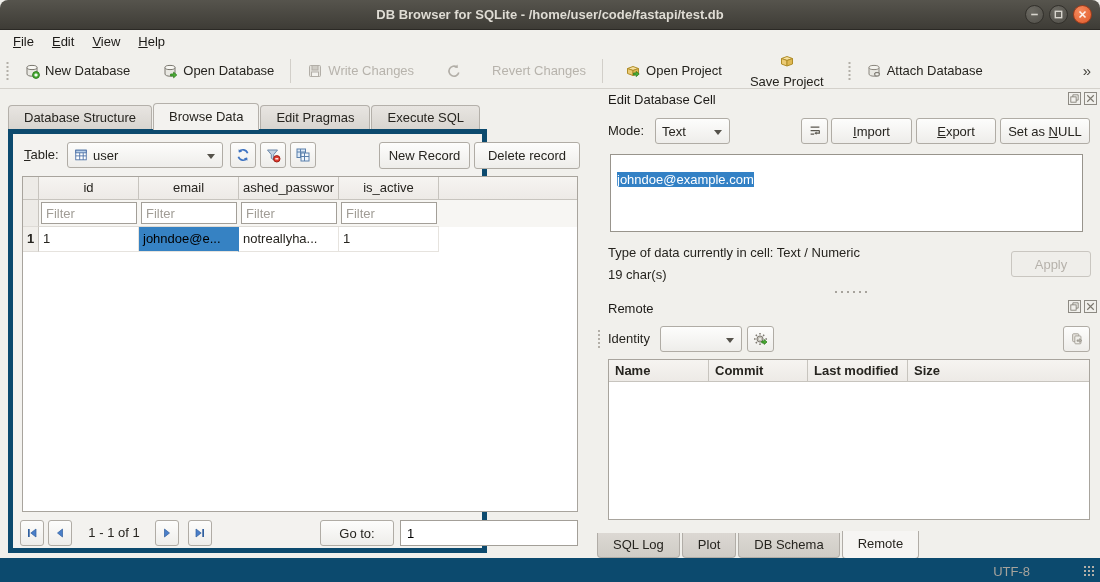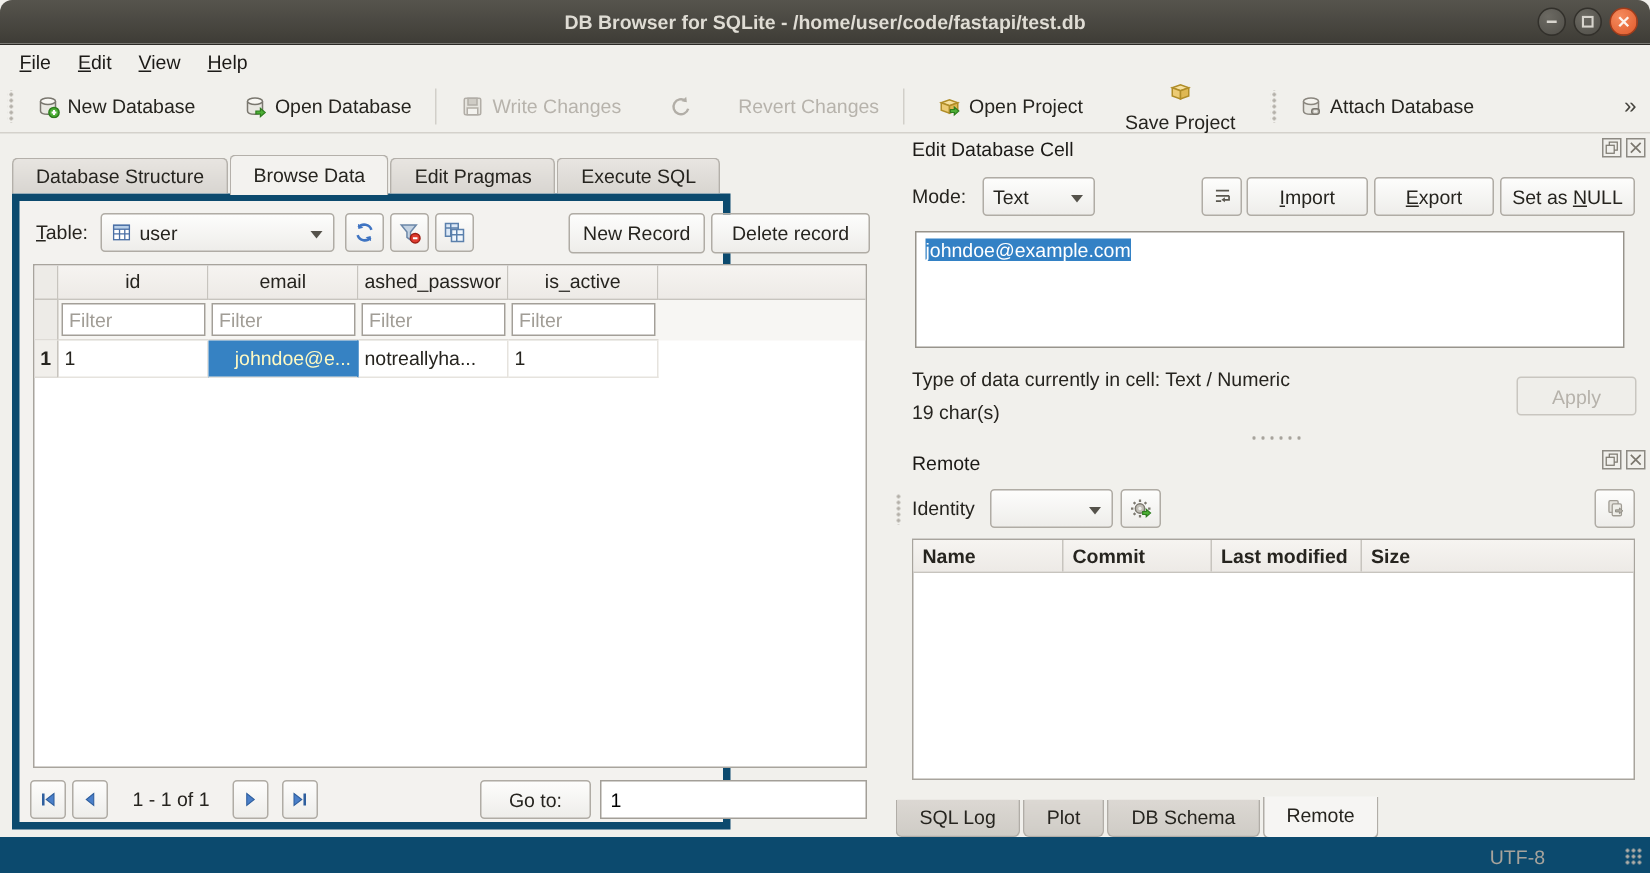--- a/index.html
+++ b/index.html
@@ -58,42 +58,42 @@
     text-align:center; line-height:22px; overflow:hidden; white-space:nowrap; }
   .g-h .g-fill { flex:1; background:linear-gradient(#f6f4f1,#edeae6); border-bottom:1px solid #c7c4be; }
   .g-f { height:27px; background:#f7f6f3; }
   .g-f .g-corner { border-bottom:1px solid #dedbd6; }
   .g-f .g-cell { width:100px; flex:0 0 100px; padding:2px; border-bottom:1px solid #dedbd6; }
   .g-f input { width:100%; height:100%; border:1px solid #a39f98; background:#fff; padding:0 4px; font-family:"Liberation Sans",sans-serif; font-size:13px; color:#26241f; }
   .g-f input::placeholder { color:#a19d96; }
   .g-d { height:25px; }
   .g-d .g-corner { background:#f1efeb; border-bottom:1px solid #dedbd6; font-weight:bold; text-align:center; line-height:24px; }
   .g-d .g-cell { width:100px; flex:0 0 100px; line-height:24px; padding:0 4px; border-right:1px solid #e6e3de; border-bottom:1px solid #e6e3de; overflow:hidden; white-space:nowrap; }
-  .g-d .g-cell.selected { background:#3682c3; color:#fef9c3; border-right-color:#3682c3;text-align:right; }
+  .g-d .g-cell.selected { background:#3682c3; color:#000000; border-right-color:#3682c3; }
 
   
   .pager-btn { width:24px; height:26px; top:386px; }
   .pg1{left:7px;} .pg2{left:35px;} .pg3{left:142px;} .pg4{left:175px;}
   .pager-label { position:absolute; left:64px; top:386px; width:74px; line-height:26px; text-align:center; }
   .btn-goto { left:307px; top:386px; width:74px; height:26px; }
   .goto-input { position:absolute; left:387px; top:386px; width:178px; height:26px; border:1px solid #a39f98; background:#fff; padding:0 6px; font-family:"Liberation Sans",sans-serif; font-size:13px; }
 
   
   .dock-title { position:absolute; color:#1c1a17; }
   .dock-btns { position:absolute; display:flex; gap:3px; }
   .dock-btn { width:13px; height:13px; border:1px solid #8d8a83; background:#f1f0ec; display:flex; align-items:center; justify-content:center; }
 
   .mode-label { position:absolute; left:608px; top:118px; line-height:26px; }
   .combo-mode { left:655px; top:118px; width:75px; height:26px; }
   .btn-wrap { left:801px; top:118px; width:27px; height:26px; }
   .btn-import { left:831px; top:118px; width:81px; height:26px; }
   .btn-export { left:916px; top:118px; width:80px; height:26px; }
   .btn-setnull { left:1000px; top:118px; width:90px; height:26px; }
 
-  .cell-editor { position:absolute; left:610px; top:154px; width:473px; height:78px; background:#fff; border:1px solid #98948c; padding:3px 6px; line-height:18px; }
+  .cell-editor { position:absolute; left:610px; top:154px; width:473px; height:78px; background:#fff; border:1px solid #98948c; padding:16px 6px; line-height:18px; }
   .cell-editor .sel { background:#3381c5; color:#fff; }
   .type-info { position:absolute; left:608px; top:245px; }
   .char-count { position:absolute; left:608px; top:267px; }
   .btn-apply { left:1011px; top:251px; width:80px; height:26px; }
 
   .splitter-h { position:absolute; left:833px; top:290px; width:36px; height:4px;
     background-image:radial-gradient(circle, #a7a39c 1px, transparent 1.3px); background-size:6px 4px; }
 
   .v-handle { position:absolute; left:597px; top:329px; width:4px; height:21px;
     background-image:radial-gradient(circle, #b3afa8 1px, transparent 1.3px); background-size:4px 4px; }

